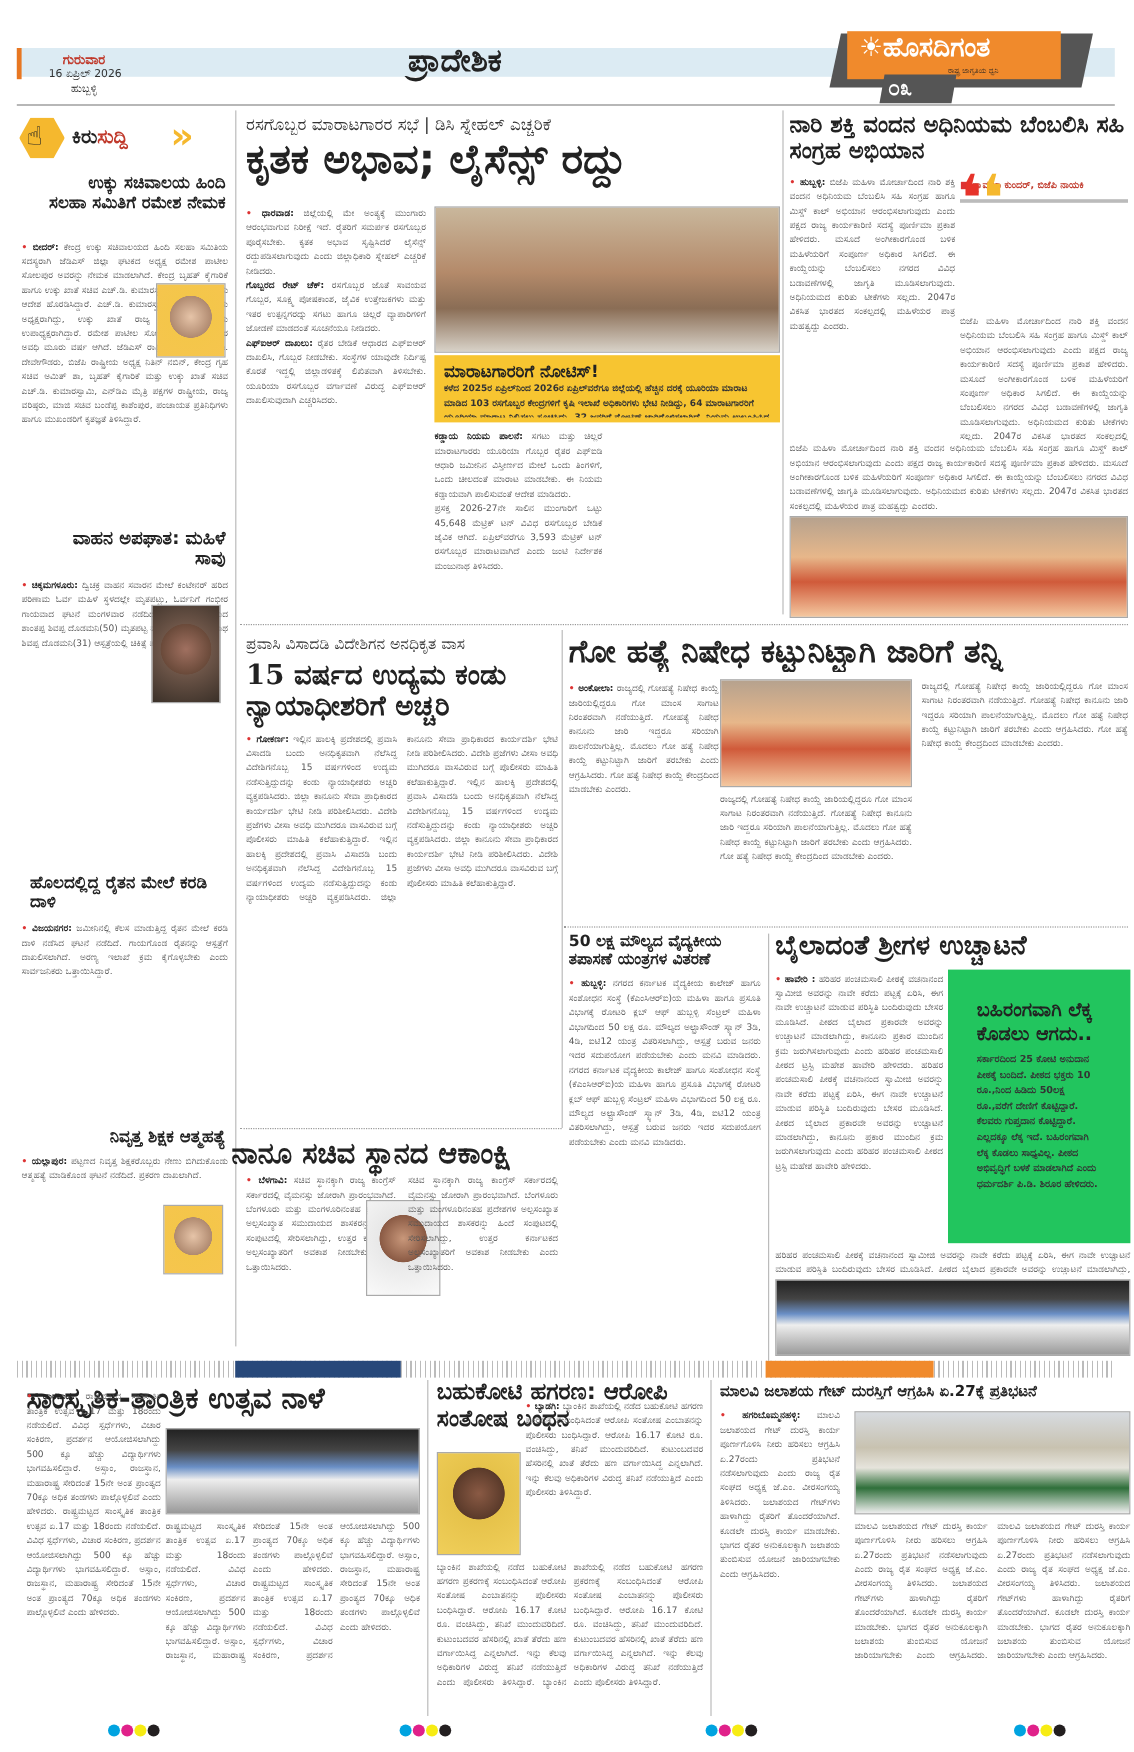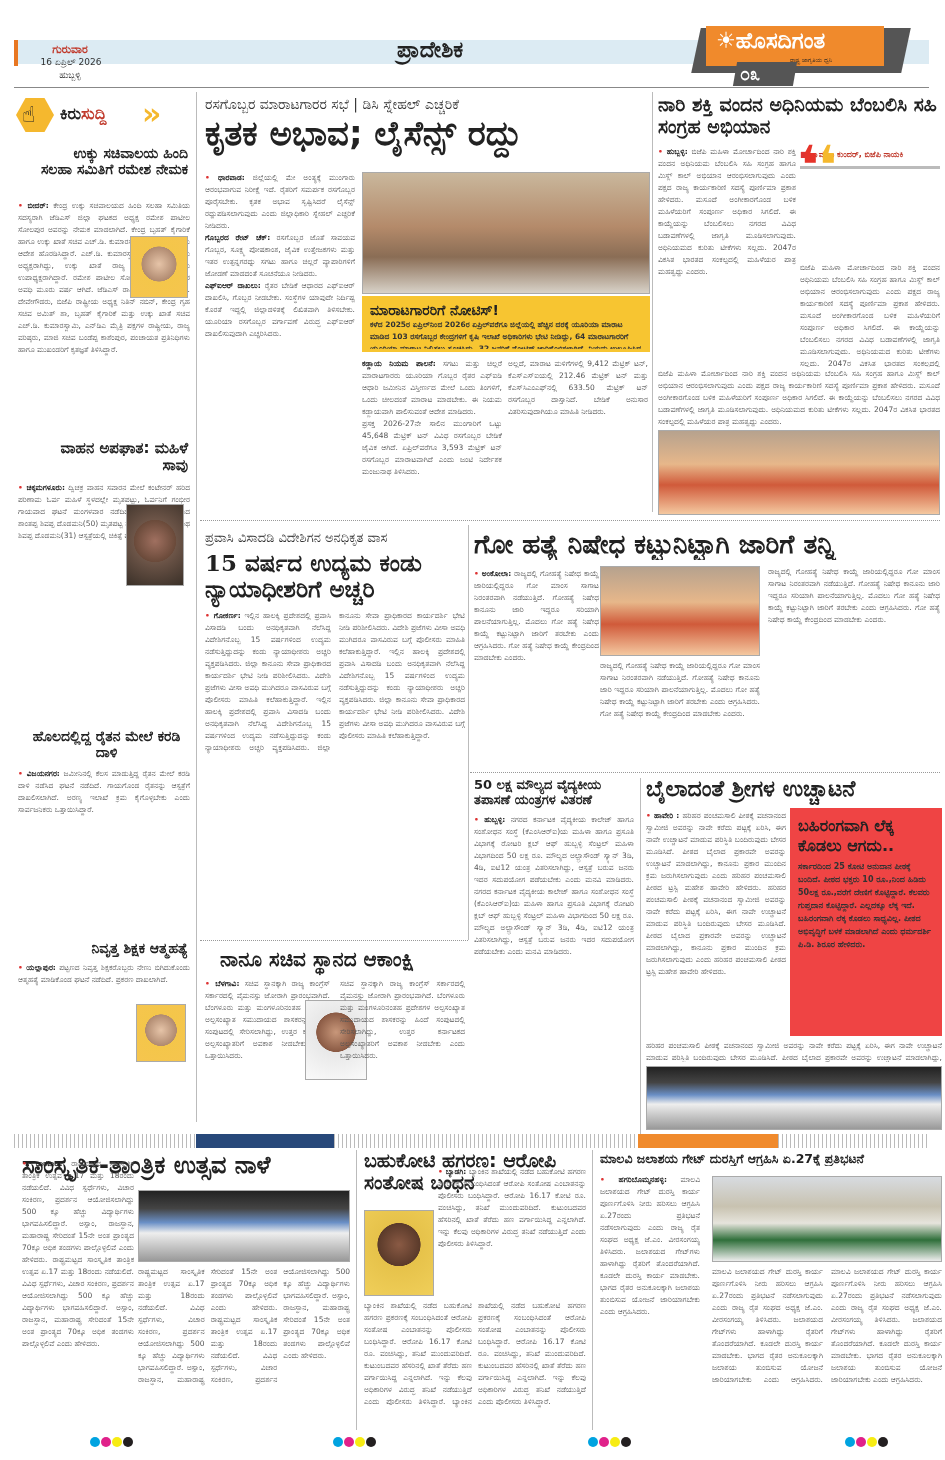--- a/index.html
+++ b/index.html
@@ -3,21 +3,21 @@
 <meta charset="utf-8">
 <style>
 *{box-sizing:border-box;margin:0;padding:0}
 body{width:945px;height:1460px;background:#fff;position:relative;overflow:hidden;font-family:"DejaVu Sans",sans-serif;color:#222}
 .abs{position:absolute}
 .header-band{left:14px;top:40px;width:915px;height:24px;background:#dcebf3}
 .header-left-bar{left:14px;top:40px;width:4px;height:26px;background:#e87722}
 .day{left:30px;top:43px;width:80px;font-size:11px;color:#c0392b;text-align:center;font-weight:bold}
 .date{left:26px;top:57px;width:90px;font-size:9px;text-align:center;color:#333}
 .city{left:30px;top:70px;width:80px;font-size:9px;text-align:center}
-.section-title{left:340px;top:36px;width:180px;font-size:22px;font-weight:bold;text-align:center;color:#222;font-family:"DejaVu Serif",serif}
+.section-title{left:340px;top:36px;width:180px;font-size:26px;font-weight:bold;color:#222;font-family:"DejaVu Serif",serif}
 .logo-back{left:696px;top:28px;width:210px;height:45px;background:#555;transform:skewX(-12deg)}
 .logo-box{left:706px;top:26px;width:178px;height:40px;background:#f08a2c}
 .logo-text{left:716px;top:28px;width:170px;font-size:22px;font-weight:bold;color:#fff;white-space:nowrap}
 .logo-sub{left:790px;top:56px;font-size:6px;color:#222}
 .page-num-box{left:735px;top:62px;width:60px;height:24px;background:#555;transform:skewX(-10deg)}
 .page-num{left:740px;top:63px;width:50px;font-size:18px;font-weight:bold;color:#fff;text-align:left}
 .top-rule{left:14px;top:87px;width:915px;height:1px;background:#888}
 .vline{width:1px;background:#bbb}
 .dotline{height:0;border-top:1px dotted #999}
 .kiru-hex{left:16px;top:98px;width:38px;height:34px;background:#f5b82e;clip-path:polygon(25% 0,75% 0,100% 50%,75% 100%,25% 100%,0 50%)}
@@ -36,21 +36,21 @@
 .photo.group{background:linear-gradient(180deg,#b6a28e 0%,#e7b78a 40%,#d05a3a 65%,#f4c8a0 100%)}
 .photo.field{background:linear-gradient(180deg,#d7dbe0 0%,#c8c2b0 35%,#e6e4dc 55%,#2f6f3a 75%,#eee 100%)}
 .photo.press{background:linear-gradient(180deg,#222 0%,#444 25%,#6a8fc6 45%,#eee 60%,#999 100%)}
 .yellow-box{background:#f7c531;padding:6px 8px}
 .yellow-title{font-size:14px;font-weight:bold;color:#222}
 .yellow-body{font-size:7.5px;line-height:12px;color:#333;font-weight:bold}
 .quote-mark{font-size:54px;font-weight:bold;line-height:40px}
 .quote-text{font-size:8px;font-weight:bold;line-height:13px;color:#222}
 .quote-by{font-size:8px;font-weight:bold;color:#c0392b}
 .quote-by::before{content:"■ ";color:#d33}
-.blue-box{background:#ef4444;padding:8px}
+.blue-box{background:#22c55e;padding:24px}
 .blue-title{font-size:16px;font-weight:bold;line-height:20px;color:#222}
 .blue-body{font-size:8px;line-height:13px;font-weight:bold;color:#333}
 .band{height:14px;background:repeating-linear-gradient(90deg,#bbb 0 1px,#fff 1px 4px)}
 .band-navy{background:#27487a;height:14px}
 .band-orange{background:#f08a2c;height:14px}
 .cmyk{display:flex;gap:1px}
 .cmyk span{width:10px;height:10px;border-radius:50%;display:inline-block}
 </style>
 </head>
 <body>
@@ -89,21 +89,21 @@
   <span>ಕೇಂದ್ರ ಉಕ್ಕು ಸಚಿವಾಲಯದ ಹಿಂದಿ ಸಲಹಾ ಸಮಿತಿಯ ಸದಸ್ಯರಾಗಿ ಜೆಡಿಎಸ್ ಜಿಲ್ಲಾ ಘಟಕದ ಅಧ್ಯಕ್ಷ ರಮೇಶ ಪಾಟೀಲ ಸೋಲಪುರ ಅವರನ್ನು ನೇಮಕ ಮಾಡಲಾಗಿದೆ. ಕೇಂದ್ರ ಬೃಹತ್ ಕೈಗಾರಿಕೆ ಹಾಗೂ ಉಕ್ಕು ಖಾತೆ ಸಚಿವ ಎಚ್.ಡಿ. ಕುಮಾರಸ್ವಾಮಿ ಅವರು ಈ ಕುರಿತು ಆದೇಶ ಹೊರಡಿಸಿದ್ದಾರೆ. ಎಚ್.ಡಿ. ಕುಮಾರಸ್ವಾಮಿ ಅವರು ಸಮಿತಿಯ ಅಧ್ಯಕ್ಷರಾಗಿದ್ದು, ಉಕ್ಕು ಖಾತೆ ರಾಜ್ಯ ಸಚಿವರು ಸಮಿತಿಯ ಉಪಾಧ್ಯಕ್ಷರಾಗಿದ್ದಾರೆ. ರಮೇಶ ಪಾಟೀಲ ಸೋಲಪುರ ಅವರ ಅಧಿಕಾರ ಅವಧಿ ಮೂರು ವರ್ಷ ಆಗಿದೆ. ಜೆಡಿಎಸ್ ರಾಷ್ಟ್ರೀಯ ಅಧ್ಯಕ್ಷ ಎಚ್.ಡಿ. ದೇವೇಗೌಡರು, ಬಿಜೆಪಿ ರಾಷ್ಟ್ರೀಯ ಅಧ್ಯಕ್ಷ ನಿತಿನ್ ನಬಿನ್, ಕೇಂದ್ರ ಗೃಹ ಸಚಿವ ಅಮಿತ್ ಶಾ, ಬೃಹತ್ ಕೈಗಾರಿಕೆ ಮತ್ತು ಉಕ್ಕು ಖಾತೆ ಸಚಿವ ಎಚ್.ಡಿ. ಕುಮಾರಸ್ವಾಮಿ, ಎನ್‌ಡಿಎ ಮೈತ್ರಿ ಪಕ್ಷಗಳ ರಾಷ್ಟ್ರೀಯ, ರಾಜ್ಯ ವರಿಷ್ಠರು, ಮಾಜಿ ಸಚಿವ ಬಂಡೆಪ್ಪ ಕಾಶೆಂಪುರ, ಪಂಚಾಯತ ಪ್ರತಿನಿಧಿಗಳು ಹಾಗೂ ಮುಖಂಡರಿಗೆ ಕೃತಜ್ಞತೆ ತಿಳಿಸಿದ್ದಾರೆ.</span>
 </div>
 
 <div class="abs headline" style="left:30px;top:440px;width:158px;font-size:15px;text-align:right">ವಾಹನ ಅಪಘಾತ: ಮಹಿಳೆ ಸಾವು</div>
 <div class="abs body" style="left:18px;top:482px;width:172px;height:230px;overflow:hidden">
   <div class="abs photo face2" style="left:108px;top:22px;width:58px;height:82px"></div>
   <span class="loc">ಚಿಕ್ಕಮಗಳೂರು:</span>
   <span>ದ್ವಿಚಕ್ರ ವಾಹನ ಸವಾರನ ಮೇಲೆ ಕಂಟೇನರ್ ಹರಿದ ಪರಿಣಾಮ ಓರ್ವ ಮಹಿಳೆ ಸ್ಥಳದಲ್ಲೇ ಮೃತಪಟ್ಟು, ಓರ್ವನಿಗೆ ಗಂಭೀರ ಗಾಯವಾದ ಘಟನೆ ಮಂಗಳವಾರ ನಡೆದಿದೆ. ದೇವರಹಳ್ಳಿ ಗ್ರಾಮದ ಶಾಂತಪ್ಪ ಶಿವಪ್ಪ ದೊಡಮನಿ(50) ಮೃತಪಟ್ಟ ಮಹಿಳೆ. ಮಗ ಮಂಜುನಾಥ ಶಿವಪ್ಪ ದೊಡಮನಿ(31) ಆಸ್ಪತ್ರೆಯಲ್ಲಿ ಚಿಕಿತ್ಸೆ ಪಡೆಯುತ್ತಿದ್ದಾನೆ.</span>
 </div>
 
-<div class="abs headline" style="left:25px;top:728px;width:163px;font-size:14px;text-align:center">ಹೊಲದಲ್ಲಿದ್ದ ರೈತನ ಮೇಲೆ ಕರಡಿ ದಾಳಿ</div>
+<div class="abs headline" style="left:25px;top:728px;width:163px;font-size:14px;text-align:left">ಹೊಲದಲ್ಲಿದ್ದ ರೈತನ ಮೇಲೆ ಕರಡಿ ದಾಳಿ</div>
 <div class="abs body" style="left:18px;top:768px;width:172px;height:140px;overflow:hidden">
   <span class="loc">ವಿಜಯನಗರ:</span>
   <span>ಜಮೀನಿನಲ್ಲಿ ಕೆಲಸ ಮಾಡುತ್ತಿದ್ದ ರೈತನ ಮೇಲೆ ಕರಡಿ ದಾಳಿ ನಡೆಸಿದ ಘಟನೆ ನಡೆದಿದೆ. ಗಾಯಗೊಂಡ ರೈತನನ್ನು ಆಸ್ಪತ್ರೆಗೆ ದಾಖಲಿಸಲಾಗಿದೆ. ಅರಣ್ಯ ಇಲಾಖೆ ಕ್ರಮ ಕೈಗೊಳ್ಳಬೇಕು ಎಂದು ಸಾರ್ವಜನಿಕರು ಒತ್ತಾಯಿಸಿದ್ದಾರೆ.</span>
 </div>
 
 <div class="abs headline" style="left:25px;top:940px;width:163px;font-size:14px;text-align:right">ನಿವೃತ್ತ ಶಿಕ್ಷಕ ಆತ್ಮಹತ್ಯೆ</div>
 <div class="abs body" style="left:18px;top:962px;width:172px;height:160px;overflow:hidden">
   <div class="abs photo face" style="left:118px;top:42px;width:50px;height:58px"></div>
   <span class="loc">ಯಲ್ಲಾಪುರ:</span>
   <span>ಪಟ್ಟಣದ ನಿವೃತ್ತ ಶಿಕ್ಷಕರೊಬ್ಬರು ನೇಣು ಬಿಗಿದುಕೊಂಡು ಆತ್ಮಹತ್ಯೆ ಮಾಡಿಕೊಂಡ ಘಟನೆ ನಡೆದಿದೆ. ಪ್ರಕರಣ ದಾಖಲಾಗಿದೆ.</span>
@@ -123,21 +123,20 @@
 <div class="abs yellow-box" style="left:362px;top:296px;width:288px;height:56px">
   <div class="yellow-title">ಮಾರಾಟಗಾರರಿಗೆ ನೋಟಿಸ್!</div>
   <div class="yellow-body" style="height:30px;overflow:hidden">ಕಳೆದ 2025ರ ಏಪ್ರಿಲ್‌ನಿಂದ 2026ರ ಏಪ್ರಿಲ್‌ವರೆಗೂ ಜಿಲ್ಲೆಯಲ್ಲಿ ಹೆಚ್ಚಿನ ದರಕ್ಕೆ ಯೂರಿಯಾ ಮಾರಾಟ ಮಾಡಿದ 103 ರಸಗೊಬ್ಬರ ಕೇಂದ್ರಗಳಿಗೆ ಕೃಷಿ ಇಲಾಖೆ ಅಧಿಕಾರಿಗಳು ಭೇಟಿ ನೀಡಿದ್ದು, 64 ಮಾರಾಟಗಾರರಿಗೆ ಯೂರಿಯಾ ಮಾರಾಟ ನಿಲ್ಲಿಸಲು ಸೂಚಿಸಿದ್ದು, 32 ಜನರಿಗೆ ನೋಟಿಸ್ ಜಾರಿಗೊಳಿಸಲಾಗಿದೆ. ನಿಯಮ ಉಲ್ಲಂಘಿಸಿದ 5 ಮಾರಾಟಗಾರರ ಲೈಸೆನ್ಸ್ ರದ್ದುಗೊಳಿಸಿದ್ದು, ಕಠಿಣ ಕ್ರಮಕ್ಕೆ ಮುಂದಾಗಿದ್ದೇವೆ ಎಂದು ಡಿಸಿ ಸ್ನೇಹಲ್ ಸ್ಪಷ್ಟಪಡಿಸಿದರು.</div>
 </div>
 <div class="abs body" style="left:362px;top:358px;width:140px;height:160px;overflow:hidden">
   <b style="color:#222">ಕಡ್ಡಾಯ ನಿಯಮ ಪಾಲನೆ:</b>
   <span>ಸಗಟು ಮತ್ತು ಚಿಲ್ಲರೆ ಮಾರಾಟಗಾರರು ಯೂರಿಯಾ ಗೊಬ್ಬರ ರೈತರ ಎಫ್‌ಐಡಿ ಆಧಾರಿ ಜಮೀನಿನ ವಿಸ್ತೀರ್ಣದ ಮೇಲೆ ಒಂದು ತಿಂಗಳಿಗೆ, ಒಂದು ಚೀಲದಂತೆ ಮಾರಾಟ ಮಾಡಬೇಕು. ಈ ನಿಯಮ ಕಡ್ಡಾಯವಾಗಿ ಪಾಲಿಸುವಂತೆ ಆದೇಶ ಮಾಡಿದರು.</span>
   <br><span>ಪ್ರಸಕ್ತ 2026-27ನೇ ಸಾಲಿನ ಮುಂಗಾರಿಗೆ ಒಟ್ಟು 45,648 ಮೆಟ್ರಿಕ್ ಟನ್ ವಿವಿಧ ರಸಗೊಬ್ಬರ ಬೇಡಿಕೆ ಜೈವಿಕ ಆಗಿದೆ. ಏಪ್ರಿಲ್‌ವರೆಗೂ 3,593 ಮೆಟ್ರಿಕ್ ಟನ್ ರಸಗೊಬ್ಬರ ಮಾರಾಟವಾಗಿದೆ ಎಂದು ಜಂಟಿ ನಿರ್ದೇಶಕ ಮಂಜುನಾಥ ತಿಳಿಸಿದರು.</span>
 </div>
 <div class="abs body" style="left:508px;top:358px;width:140px;height:160px;overflow:hidden">
-  <span>ಅಲ್ಲದೆ, ಮಾರಾಟ ಮಳಿಗೆಗಳಲ್ಲಿ 9,412 ಮೆಟ್ರಿಕ್ ಟನ್, ಕೆಎಸ್‌ಎಸ್‌ಐಯಲ್ಲಿ 212.46 ಮೆಟ್ರಿಕ್ ಟನ್ ಮತ್ತು ಕೆಎಸ್‌ಸಿಎಂಎಫ್‌ನಲ್ಲಿ 633.50 ಮೆಟ್ರಿಕ್ ಟನ್ ರಸಗೊಬ್ಬರ ದಾಸ್ತಾನಿದೆ. ಬೇಡಿಕೆ ಅನುಸಾರ ವಿತರಿಸುವುದಾಗಿಯೂ ಮಾಹಿತಿ ನೀಡಿದರು.</span>
   <br>
 </div>
 
 <div class="abs headline" style="left:658px;top:94px;width:282px;font-size:19px">ನಾರಿ ಶಕ್ತಿ ವಂದನ ಅಧಿನಿಯಮ ಬೆಂಬಲಿಸಿ ಸಹಿ ಸಂಗ್ರಹ ಅಭಿಯಾನ</div>
 <div class="abs body" style="left:658px;top:146px;width:138px;height:220px;overflow:hidden">
   <span class="loc">ಹುಬ್ಬಳ್ಳಿ:</span>
   <span>ಬಿಜೆಪಿ ಮಹಿಳಾ ಮೋರ್ಚಾದಿಂದ ನಾರಿ ಶಕ್ತಿ ವಂದನ ಅಧಿನಿಯಮ ಬೆಂಬಲಿಸಿ ಸಹಿ ಸಂಗ್ರಹ ಹಾಗೂ ಮಿಸ್ಡ್ ಕಾಲ್ ಅಭಿಯಾನ ಆರಂಭಿಸಲಾಗುವುದು ಎಂದು ಪಕ್ಷದ ರಾಜ್ಯ ಕಾರ್ಯಕಾರಿಣಿ ಸದಸ್ಯೆ ಪೂರ್ಣಿಮಾ ಪ್ರಕಾಶ ಹೇಳಿದರು. ಮಸೂದೆ ಅಂಗೀಕಾರಗೊಂಡ ಬಳಿಕ ಮಹಿಳೆಯರಿಗೆ ಸಂಪೂರ್ಣ ಅಧಿಕಾರ ಸಿಗಲಿದೆ. ಈ ಕಾಯ್ದೆಯನ್ನು ಬೆಂಬಲಿಸಲು ನಗರದ ವಿವಿಧ ಬಡಾವಣೆಗಳಲ್ಲಿ ಜಾಗೃತಿ ಮೂಡಿಸಲಾಗುವುದು. ಅಧಿನಿಯಮದ ಕುರಿತು ಟೀಕೆಗಳು ಸಲ್ಲದು. 2047ರ ವಿಕಸಿತ ಭಾರತದ ಸಂಕಲ್ಪದಲ್ಲಿ ಮಹಿಳೆಯರ ಪಾತ್ರ ಮಹತ್ವದ್ದು ಎಂದರು.</span>
 </div>
 <div class="abs" style="left:800px;top:146px;width:140px">
   <div class="abs quote-mark" style="left:0;top:0;color:#e6332a">❛</div>
@@ -180,21 +179,21 @@
   <span>ಹರಿಹರ ಪಂಚಮಸಾಲಿ ಪೀಠಕ್ಕೆ ವಚನಾನಂದ ಸ್ವಾಮೀಜಿ ಅವರನ್ನು ನಾವೇ ಕರೆದು ಪಟ್ಟಕ್ಕೆ ಏರಿಸಿ, ಈಗ ನಾವೇ ಉಚ್ಚಾಟನೆ ಮಾಡುವ ಪರಿಸ್ಥಿತಿ ಬಂದಿರುವುದು ಬೇಸರ ಮೂಡಿಸಿದೆ. ಪೀಠದ ಬೈಲಾದ ಪ್ರಕಾರವೇ ಅವರನ್ನು ಉಚ್ಚಾಟನೆ ಮಾಡಲಾಗಿದ್ದು, ಕಾನೂನು ಪ್ರಕಾರ ಮುಂದಿನ ಕ್ರಮ ಜರುಗಿಸಲಾಗುವುದು ಎಂದು ಹರಿಹರ ಪಂಚಮಸಾಲಿ ಪೀಠದ ಟ್ರಸ್ಟಿ ಮಹೇಶ ಹಾವೇರಿ ಹೇಳಿದರು.</span>
   <span>ಹರಿಹರ ಪಂಚಮಸಾಲಿ ಪೀಠಕ್ಕೆ ವಚನಾನಂದ ಸ್ವಾಮೀಜಿ ಅವರನ್ನು ನಾವೇ ಕರೆದು ಪಟ್ಟಕ್ಕೆ ಏರಿಸಿ, ಈಗ ನಾವೇ ಉಚ್ಚಾಟನೆ ಮಾಡುವ ಪರಿಸ್ಥಿತಿ ಬಂದಿರುವುದು ಬೇಸರ ಮೂಡಿಸಿದೆ. ಪೀಠದ ಬೈಲಾದ ಪ್ರಕಾರವೇ ಅವರನ್ನು ಉಚ್ಚಾಟನೆ ಮಾಡಲಾಗಿದ್ದು, ಕಾನೂನು ಪ್ರಕಾರ ಮುಂದಿನ ಕ್ರಮ ಜರುಗಿಸಲಾಗುವುದು ಎಂದು ಹರಿಹರ ಪಂಚಮಸಾಲಿ ಪೀಠದ ಟ್ರಸ್ಟಿ ಮಹೇಶ ಹಾವೇರಿ ಹೇಳಿದರು.</span>
 </div>
 <div class="abs blue-box" style="left:790px;top:808px;width:152px;height:228px">
   <div class="blue-title">ಬಹಿರಂಗವಾಗಿ ಲೆಕ್ಕ ಕೊಡಲು ಆಗದು..</div>
   <div class="blue-body" style="margin-top:4px;height:160px;overflow:hidden">ಸರ್ಕಾರದಿಂದ 25 ಕೋಟಿ ಅನುದಾನ ಪೀಠಕ್ಕೆ ಬಂದಿದೆ. ಪೀಠದ ಭಕ್ತರು 10 ರೂ.,ನಿಂದ ಹಿಡಿದು 50ಲಕ್ಷ ರೂ.,ವರೆಗೆ ದೇಣಿಗೆ ಕೊಟ್ಟಿದ್ದಾರೆ. ಕೆಲವರು ಗುಪ್ತದಾನ ಕೊಟ್ಟಿದ್ದಾರೆ. ಎಲ್ಲದಕ್ಕೂ ಲೆಕ್ಕ ಇದೆ. ಬಹಿರಂಗವಾಗಿ ಲೆಕ್ಕ ಕೊಡಲು ಸಾಧ್ಯವಿಲ್ಲ. ಪೀಠದ ಅಭಿವೃದ್ಧಿಗೆ ಬಳಕೆ ಮಾಡಲಾಗಿದೆ ಎಂದು ಧರ್ಮದರ್ಶಿ ಪಿ.ಡಿ. ಶಿರೂರ ಹೇಳಿದರು.</div>
 </div>
 <div class="abs body" style="left:646px;top:1040px;width:296px;height:22px;overflow:hidden">ಹರಿಹರ ಪಂಚಮಸಾಲಿ ಪೀಠಕ್ಕೆ ವಚನಾನಂದ ಸ್ವಾಮೀಜಿ ಅವರನ್ನು ನಾವೇ ಕರೆದು ಪಟ್ಟಕ್ಕೆ ಏರಿಸಿ, ಈಗ ನಾವೇ ಉಚ್ಚಾಟನೆ ಮಾಡುವ ಪರಿಸ್ಥಿತಿ ಬಂದಿರುವುದು ಬೇಸರ ಮೂಡಿಸಿದೆ. ಪೀಠದ ಬೈಲಾದ ಪ್ರಕಾರವೇ ಅವರನ್ನು ಉಚ್ಚಾಟನೆ ಮಾಡಲಾಗಿದ್ದು, ಕಾನೂನು ಪ್ರಕಾರ ಮುಂದಿನ ಕ್ರಮ ಜರುಗಿಸಲಾಗುವುದು ಎಂದು ಹರಿಹರ ಪಂಚಮಸಾಲಿ ಪೀಠದ ಟ್ರಸ್ಟಿ ಮಹೇಶ ಹಾವೇರಿ ಹೇಳಿದರು.</div>
 <div class="abs photo press" style="left:646px;top:1066px;width:296px;height:64px"></div>
 
-<div class="abs headline" style="left:220px;top:948px;width:262px;font-size:20px;white-space:nowrap">ನಾನೂ ಸಚಿವ ಸ್ಥಾನದ ಆಕಾಂಕ್ಷಿ</div>
+<div class="abs headline" style="left:193px;top:948px;width:262px;font-size:24px;white-space:nowrap">ನಾನೂ ಸಚಿವ ಸ್ಥಾನದ ಆಕಾಂಕ್ಷಿ</div>
 <div class="abs body" style="left:205px;top:978px;width:125px;height:150px;overflow:hidden">
   <span class="loc">ಬೆಳಗಾವಿ:</span>
   <span>ಸಚಿವ ಸ್ಥಾನಕ್ಕಾಗಿ ರಾಜ್ಯ ಕಾಂಗ್ರೆಸ್ ಸರ್ಕಾರದಲ್ಲಿ ವೈಮನಸ್ಸು ಜೋರಾಗಿ ಪ್ರಾರಂಭವಾಗಿದೆ. ಬೆಂಗಳೂರು ಮತ್ತು ಮಂಗಳೂರಿನಂತಹ ಪ್ರದೇಶಗಳ ಅಲ್ಪಸಂಖ್ಯಾತ ಸಮುದಾಯದ ಶಾಸಕರನ್ನು ಹಿಂದೆ ಸಂಪುಟದಲ್ಲಿ ಸೇರಿಸಲಾಗಿದ್ದು, ಉತ್ತರ ಕರ್ನಾಟಕದ ಅಲ್ಪಸಂಖ್ಯಾತರಿಗೆ ಅವಕಾಶ ನೀಡಬೇಕು ಎಂದು ಒತ್ತಾಯಿಸಿದರು.</span>
 </div>
 <div class="abs photo face2" style="left:305px;top:1000px;width:62px;height:80px;background:radial-gradient(circle at 50% 40%,#c8977a 0%,#8a5a44 35%,#e8e8e8 36%,#fafafa 100%)"></div>
 <div class="abs body" style="left:340px;top:978px;width:125px;height:150px;overflow:hidden">ಸಚಿವ ಸ್ಥಾನಕ್ಕಾಗಿ ರಾಜ್ಯ ಕಾಂಗ್ರೆಸ್ ಸರ್ಕಾರದಲ್ಲಿ ವೈಮನಸ್ಸು ಜೋರಾಗಿ ಪ್ರಾರಂಭವಾಗಿದೆ. ಬೆಂಗಳೂರು ಮತ್ತು ಮಂಗಳೂರಿನಂತಹ ಪ್ರದೇಶಗಳ ಅಲ್ಪಸಂಖ್ಯಾತ ಸಮುದಾಯದ ಶಾಸಕರನ್ನು ಹಿಂದೆ ಸಂಪುಟದಲ್ಲಿ ಸೇರಿಸಲಾಗಿದ್ದು, ಉತ್ತರ ಕರ್ನಾಟಕದ ಅಲ್ಪಸಂಖ್ಯಾತರಿಗೆ ಅವಕಾಶ ನೀಡಬೇಕು ಎಂದು ಒತ್ತಾಯಿಸಿದರು.</div>
 
 <div class="abs band" style="left:14px;top:1134px;width:915px"></div>
 <div class="abs band-navy" style="left:196px;top:1134px;width:138px"></div>
 <div class="abs band-orange" style="left:638px;top:1134px;width:140px"></div>

